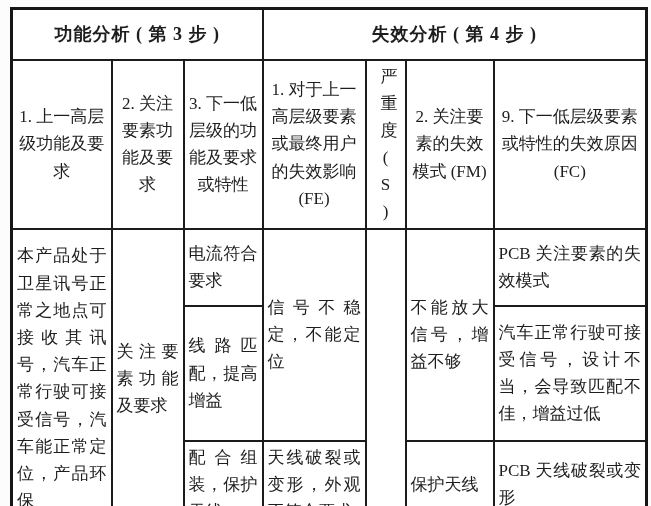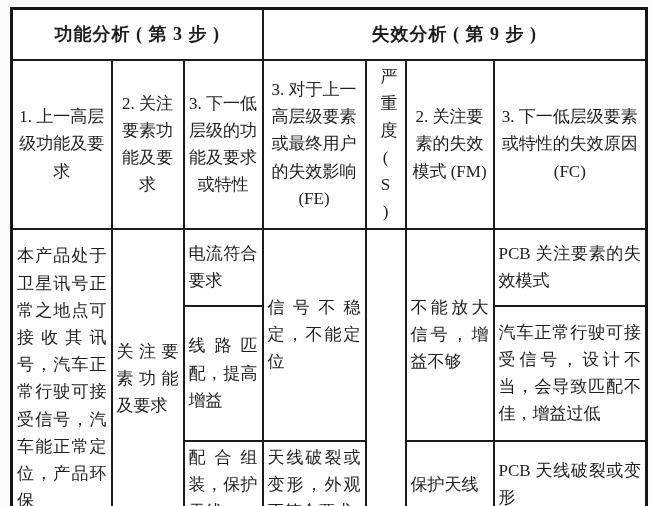--- a/index.html
+++ b/index.html
@@ -64,31 +64,31 @@
       <col style="width:79px">
       <col style="width:103px">
       <col style="width:40px">
       <col style="width:88px">
       <col style="width:153px">
     </colgroup>
 
     <tbody>
         <tr style="height:51px">
       <td colspan="3" class="group-cell">功能分析 ( 第 3 步 )</td>
-      <td colspan="4" class="group-cell">失效分析 ( 第 9 步 )</td>
+      <td colspan="4" class="group-cell">失效分析 ( 第 4 步 )</td>
     </tr>
 
     <tr style="height:134px">
       <td class="head-cell">1. 上一高层级功能及要求</td>
       <td class="head-cell">2. 关注要素功能及要求</td>
       <td class="head-cell">3. 下一低层级的功能及要求或特性</td>
-      <td class="head-cell">3. 对于上一高层级要素或最终用户的失效影响 (FE)</td>
+      <td class="head-cell">1. 对于上一高层级要素或最终用户的失效影响 (FE)</td>
       <td class="head-cell severity-head">严重度 (S)</td>
       <td class="head-cell">2. 关注要素的失效模式 (FM)</td>
-      <td class="head-cell">3. 下一低层级要素或特性的失效原因 (FC)</td>
+      <td class="head-cell">9. 下一低层级要素或特性的失效原因 (FC)</td>
     </tr>
 
     <tr style="height:77px">
       <td rowspan="3" class="body-cell">本产品处于卫星讯号正常之地点可接收其讯号，汽车正常行驶可接受信号，汽车能正常定位，产品环保</td>
       <td rowspan="3" class="body-cell">关注要素功能及要求</td>
       <td class="body-cell">电流符合要求</td>
       <td rowspan="2" class="body-cell">信号不稳定，不能定位</td>
       <td rowspan="3"></td>
       <td rowspan="2" class="body-cell">不能放大信号，增益不够</td>
       <td class="body-cell">PCB 关注要素的失效模式</td>

